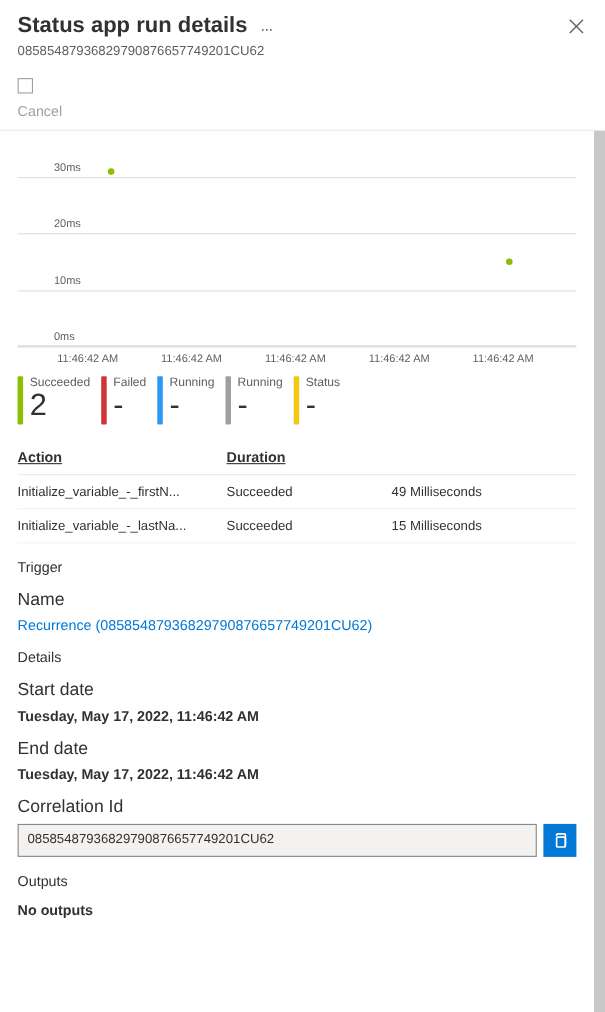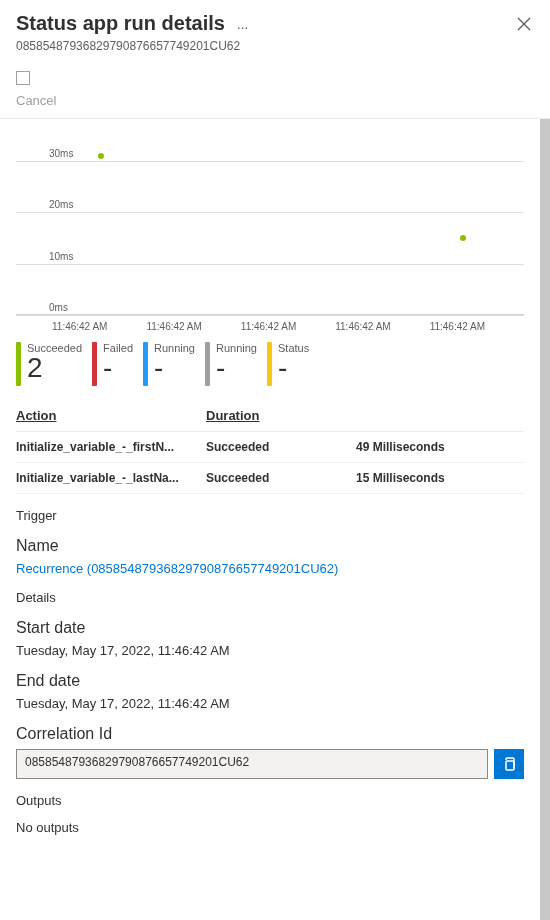--- a/index.html
+++ b/index.html
@@ -138,40 +138,39 @@
   .status-text { display: flex; flex-direction: column; }
   .status-label { font-size: 11px; color: #605e5c; }
   .status-count { font-size: 28px; font-weight: 300; color: #323130; line-height: 1; }
   
   .table {
     padding: 10px 16px 0 16px;
   }
   .table-header, .table-row {
     display: flex;
     padding: 8px 0;
-    font-weight: bold;
   }
   .table-header {
     font-weight: 600;
     border-bottom: 1px solid #edebe9;
     text-decoration: underline;
   }
   .table-row {
     border-bottom: 1px solid #f3f2f1;
     font-size: 12px;
   }
   .col-action { flex: 0 0 190px; overflow: hidden; text-overflow: ellipsis; white-space: nowrap; padding-right: 8px; }
   .col-status { flex: 0 0 150px; }
   .col-duration { flex: 1; }
   
   .section { padding: 14px 16px 0 16px; }
   .section-title { font-size: 13px; color: #323130; margin-bottom: 12px; }
   .field-label { font-size: 16px; color: #323130; margin-top: 14px; margin-bottom: 6px; }
   .link { color: #0078d4; cursor: pointer; font-size: 13px; }
-  .value { font-size: 13px; color: #323130; }
+  .value { font-size: 13px; color: #323130; font-weight: bold; }
   .corr-row {
     display: flex;
     gap: 6px;
     align-items: stretch;
     margin-top: 4px;
   }
   .corr-input {
     flex: 1;
     border: 1px solid #8a8886;
     background: #f3f2f1;

